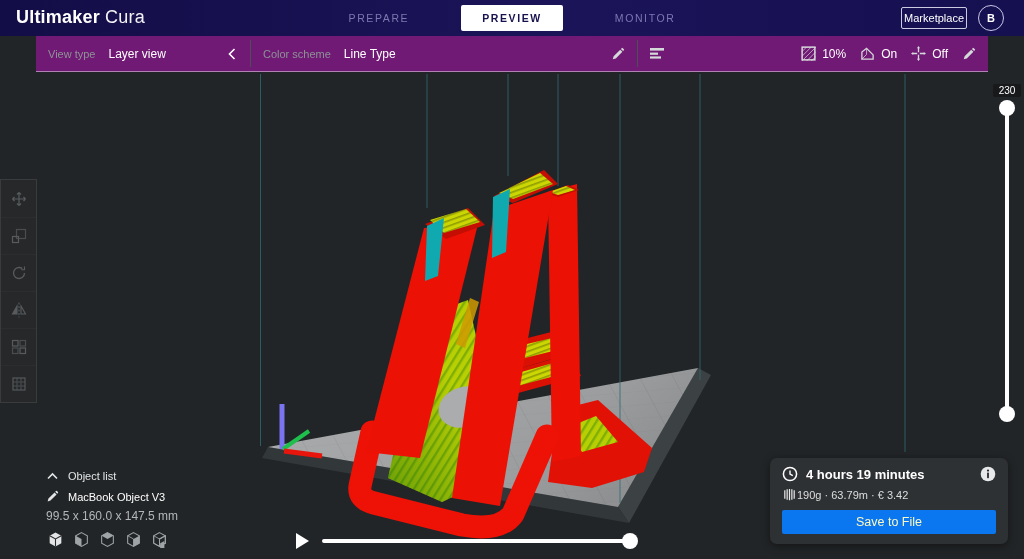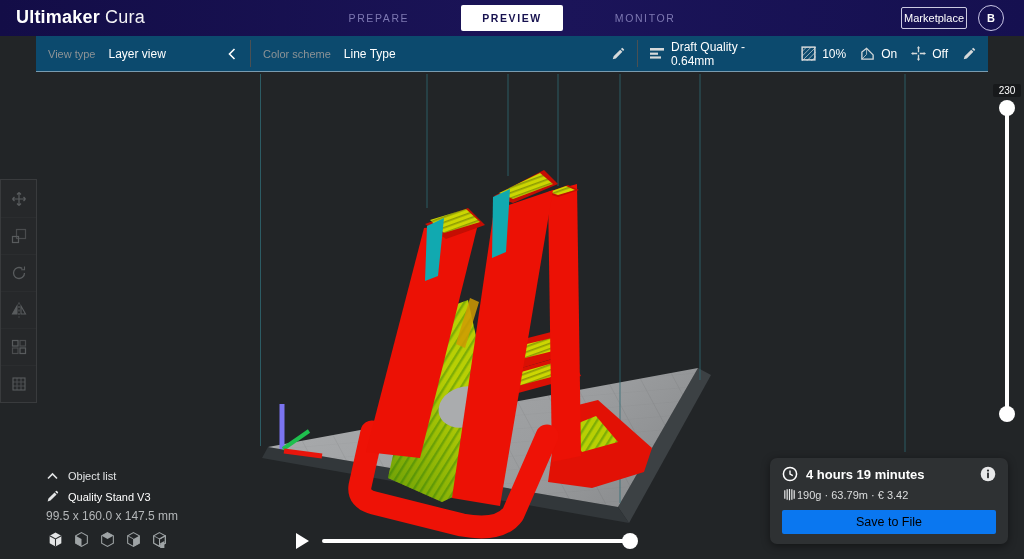--- a/index.html
+++ b/index.html
@@ -24,21 +24,21 @@
   .stage-tab.active { background:#fff; color:#16114f; font-weight:bold; padding:7px 21px; }
   .marketplace-btn { position:absolute; right:57px; top:7px; height:22px; padding:0 2px;
     background:transparent; border:1px solid rgba(235,235,250,.85); border-radius:2px;
     color:#fff; font-size:11px; cursor:pointer; font-family:Liberation Sans, sans-serif; }
   .avatar { position:absolute; right:20px; top:5px; width:26px; height:26px; border-radius:50%;
     border:1.5px solid #c9c6e6; color:#fff; font-size:11px; font-weight:bold;
     display:flex; align-items:center; justify-content:center; cursor:pointer; }
 
   
   .toolbar { position:absolute; left:36px; top:36px; width:952px; height:36px; z-index:19;
-    background:#0c4a6e; border-bottom:1px solid rgba(255,255,255,.45);
+    background:#701a75; border-bottom:1px solid rgba(255,255,255,.45);
     display:flex; align-items:stretch; color:#fff; }
   .tb-section { display:flex; align-items:center; padding:0 12px; gap:13px; }
   .tb-sep { width:1px; background:#4a5053; margin:4px 0; }
   .tb-label { color:#8d9396; font-size:11px; }
   .tb-value { color:#fff; font-size:12px; }
   .tb-right { margin-left:auto; }
   .tb-icon { display:flex; align-items:center; }
   .tb-icon svg { display:block; }
   .s1 { width:214px; } .s2 { width:386px; } .s3 { flex:1; }
   .chip { display:flex; align-items:center; gap:6px; }
@@ -81,21 +81,21 @@
   
   .print-panel { position:absolute; left:770px; top:458px; width:238px; z-index:16;
     background:#2e3133; border-radius:7px; padding:8px 12px 10px 12px;
     box-shadow:0 2px 8px rgba(0,0,0,.45); }
   .pp-row1 { display:flex; align-items:center; gap:8px; }
   .pp-time { color:#fff; font-size:13px; font-weight:bold; }
   .pp-info { margin-left:auto; cursor:pointer; display:flex; }
   .pp-row2 { display:flex; align-items:center; margin-top:5px; }
   .pp-material { color:#dcdedf; font-size:11px; }
   .save-btn { margin-top:8px; width:100%; height:24px; background:#0a77f0; border:none;
-    border-radius:2px; color:#000000; font-size:12.5px; cursor:pointer; font-family:inherit; }
+    border-radius:2px; color:#fef9c3; font-size:12.5px; cursor:pointer; font-family:inherit; }
 </style>
 </head>
 <body>
 
 <div class="app">
 
   <svg id="scene" width="1024" height="559" viewBox="0 0 1024 559">
     <defs>
       <linearGradient id="plateG" x1="0" y1="0" x2="1" y2="0.35">
         <stop offset="0" stop-color="#abadaf"></stop>
@@ -217,21 +217,20 @@
     <div class="tb-sep"></div>
     <div class="tb-section s3">
       <span class="chip">
         <span class="tb-icon">
           <svg width="15" height="13" viewBox="0 0 15 13" fill="#d6d9da">
             <rect x="0" y="1" width="14" height="2.6"></rect>
               <rect x="0" y="5.6" width="8" height="2.2"></rect>
               <rect x="0" y="9.4" width="11" height="2.2"></rect>
           </svg>
         </span>
-        <span class="tb-value">Draft Quality - 0.64mm</span>
       </span>
       <span class="chips">
         <span class="chip">
           <span class="tb-icon">
             <svg width="15" height="15" viewBox="0 0 16 16" stroke="#d6d9da" fill="none">
               <rect x="1.2" y="1.2" width="13.6" height="13.6" stroke-width="1.6"></rect>
               <path d="M1 6 6 1 M1 11 11 1 M1 16 16 1 M6 16 16 6 M11 16 16 11" stroke-width="0.9" opacity="0.85"></path>
             </svg>
           </span>
           <span class="tb-value">10%</span>
@@ -308,21 +307,21 @@
     <div class="op-row">
       <svg width="13" height="10" viewBox="0 0 13 10">
         <path d="M2 7.5 L6.5 3 L11 7.5" fill="none" stroke="#e2e4e5" stroke-width="1.6"></path>
       </svg>
       <span class="op-label">Object list</span>
     </div>
     <div class="op-row">
       <svg width="13" height="13" viewBox="0 0 16 16">
         <path d="M2 14l1-3.5L10.5 3 13 5.5 5.5 13 2 14z M11.3 2.2l2.5 2.5.9-.9a.9.9 0 0 0 0-1.3L13.5 1.3a.9.9 0 0 0-1.3 0z" fill="#e2e4e5"></path>
       </svg>
-      <span class="op-name">Quality Stand V3</span>
+      <span class="op-name">MacBook Object V3</span>
     </div>
     <div class="op-dims">99.5 x 160.0 x 147.5 mm</div>
   </div>
 
   <div class="view-cubes">
     <svg class="cube" viewBox="0 0 16 16">
       <path d="M8 1.5 13.5 4.5 13.5 11.5 8 14.5 2.5 11.5 2.5 4.5Z" fill="#e3e5e6"></path>
       <path d="M2.5 4.5 8 7.5 13.5 4.5 M8 7.5 8 14.5" stroke="#2a2d2f" stroke-width="1" fill="none"></path>
     </svg>
     <svg class="cube" viewBox="0 0 16 16">

